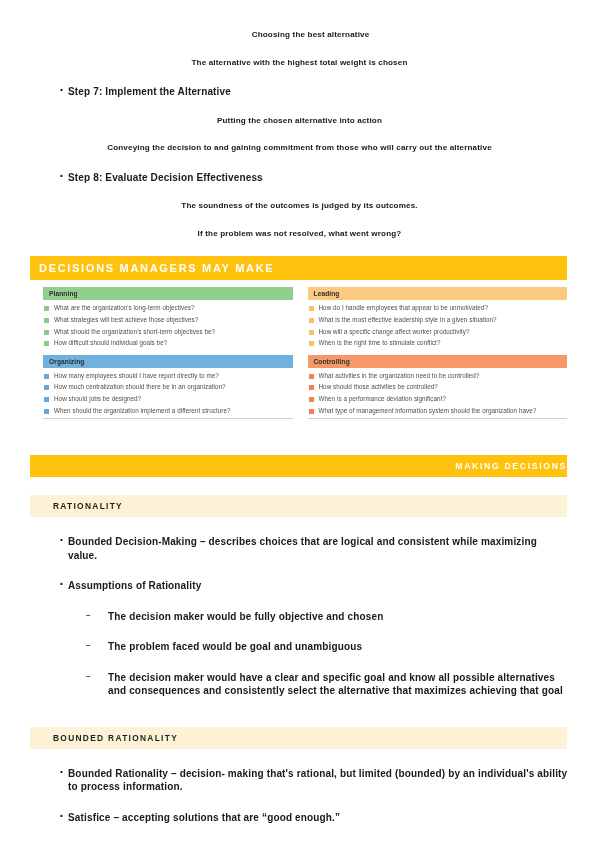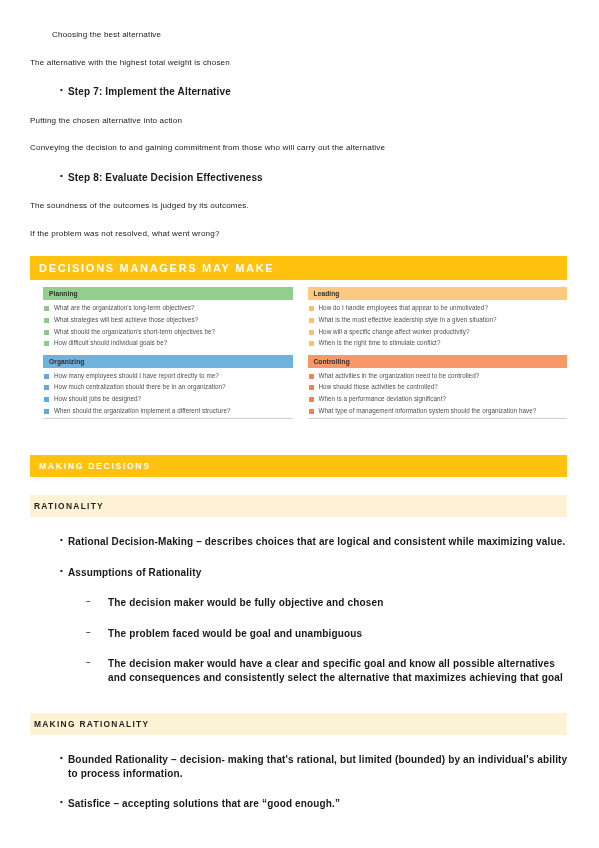--- a/index.html
+++ b/index.html
@@ -22,25 +22,26 @@
     box-sizing: border-box;
     padding: 0;
   }
 
   
   .notes {
     padding: 30px 30px 0 30px;
   }
   .para {
     font-size: 8.1px;
-    font-weight: normal;
+    font-weight: bold;
     line-height: 1.3;
     letter-spacing: 0.15px;
     margin: 0 0 17px 0;
     color: #191919;
+    text-align: center;
   }
   .para.indent1 {
     margin-left: 22px;
   }
   .bullet-row {
     display: flex;
     align-items: flex-start;
     margin: 0 0 17px 0;
   }
   .bullet-row .dot {
@@ -160,28 +161,29 @@
   .band-gold {
     background: #FFC20E;
     color: #ffffff;
     font-size: 8.6px;
     font-weight: bold;
     letter-spacing: 1.7px;
     padding: 6px 0 6px 9px;
     margin: 0 30px;
     width: 537px;
     box-sizing: border-box;
+    text-align: right;
   }
   .band-cream {
     background: #FDF2D5;
     color: #1f1f1f;
     font-size: 8.4px;
     font-weight: bold;
     letter-spacing: 1.3px;
-    padding: 6px 0 6px 4px;
+    padding: 6px 0 6px 23px;
     margin: 0 30px;
     width: 537px;
     box-sizing: border-box;
   }
   .spacer-lg { height: 28px; }
   .spacer-md { height: 18px; }
   .spacer-sm { height: 12px; }
   .body-block {
     padding: 0 30px;
   }
@@ -329,21 +331,21 @@
   <div class="spacer-md"></div>
 
   <div class="band-cream">RATIONALITY</div>
 
   <div class="spacer-md"></div>
 
   <div class="body-block">
 
     <div class="bullet-row lvl1">
       <span class="dot">•</span>
-      <span class="btxt">Rational Decision-Making – describes choices that are logical and consistent while maximizing value.</span>
+      <span class="btxt">Bounded Decision-Making – describes choices that are logical and consistent while maximizing value.</span>
     </div>
 
     <div class="bullet-row lvl1">
       <span class="dot">•</span>
       <span class="btxt">Assumptions of Rationality</span>
     </div>
 
     <div class="bullet-row lvl2">
       <span class="dash">–</span>
       <span class="btxt">The decision maker would be fully objective and chosen</span>
@@ -355,21 +357,21 @@
     </div>
 
     <div class="bullet-row lvl2">
       <span class="dash">–</span>
       <span class="btxt">The decision maker would have a clear and specific goal and know all possible alternatives and consequences and consistently select the alternative that maximizes achieving that goal</span>
     </div>
   </div>
 
   <div class="spacer-sm"></div>
 
-  <div class="band-cream">MAKING RATIONALITY</div>
+  <div class="band-cream">BOUNDED RATIONALITY</div>
 
   <div class="spacer-md"></div>
 
   <div class="body-block">
 
     <div class="bullet-row lvl1">
       <span class="dot">•</span>
       <span class="btxt">Bounded Rationality – decision- making that's rational, but limited (bounded) by an individual's ability to process information.</span>
     </div>
 

